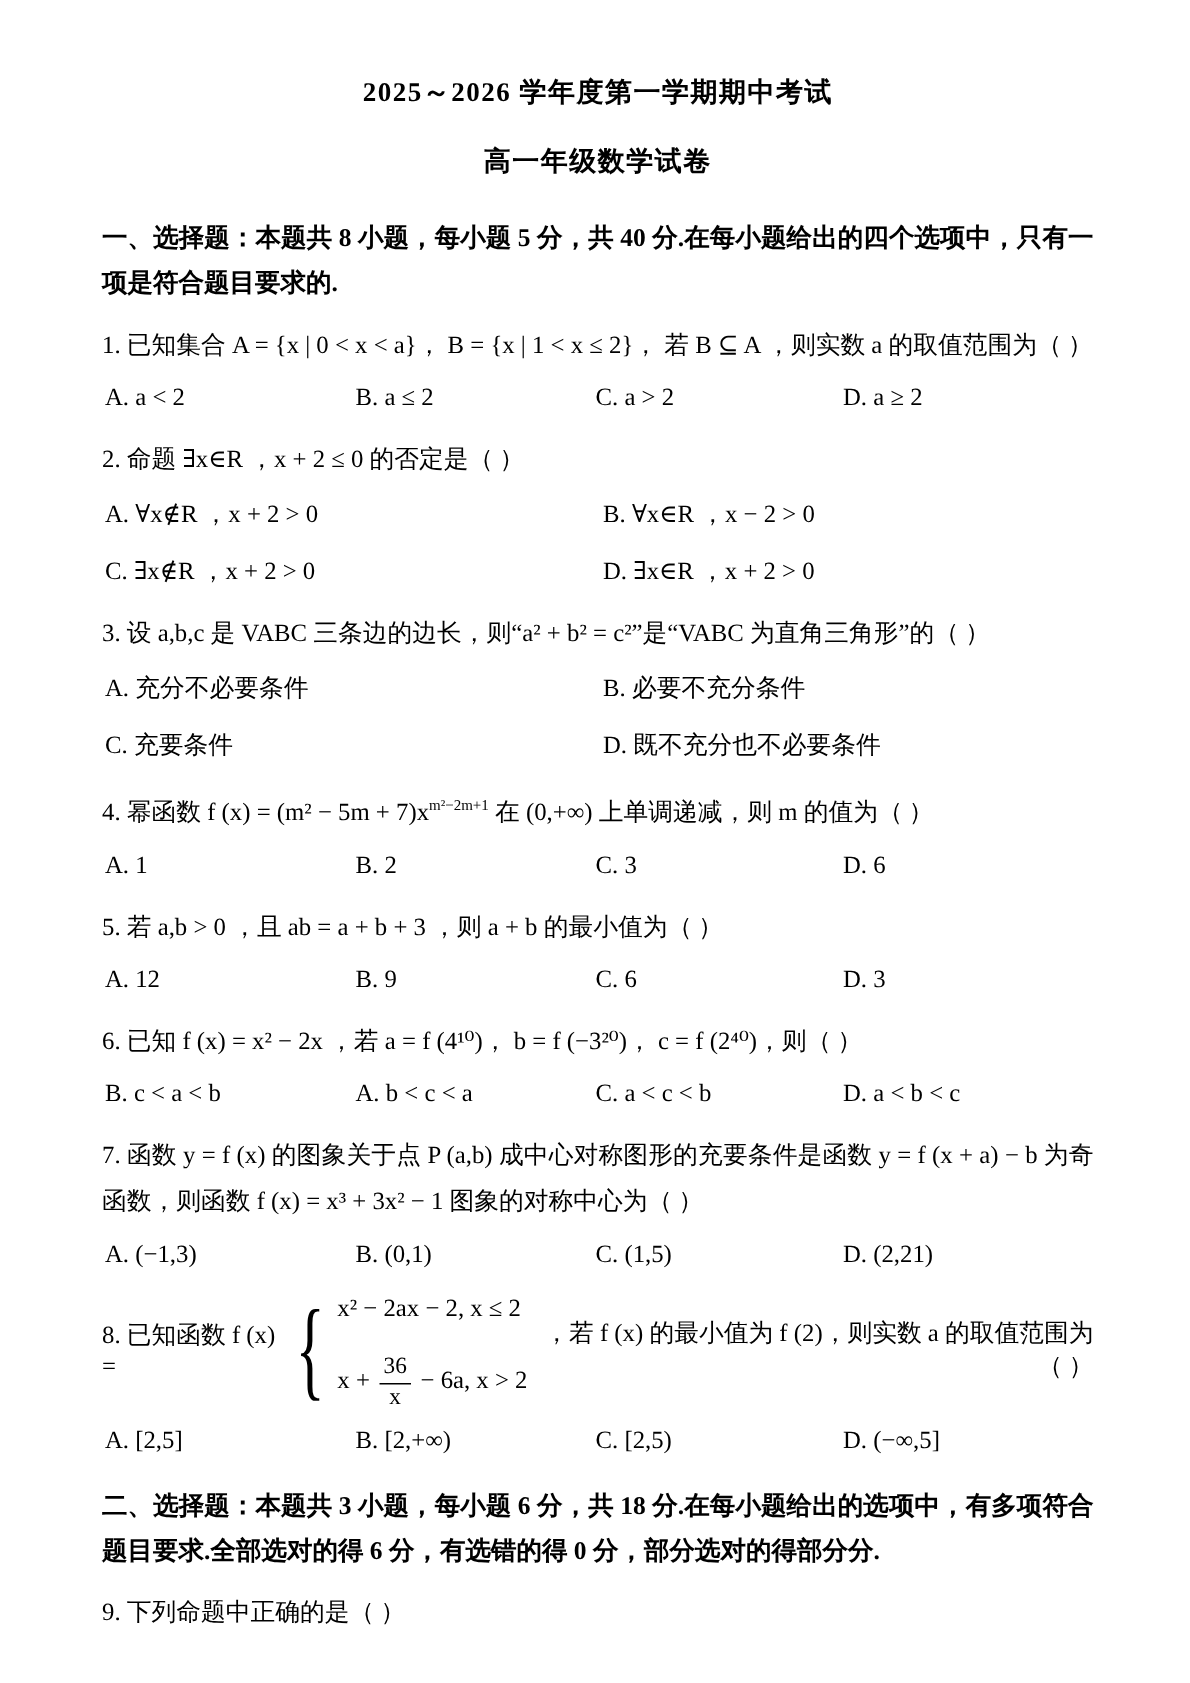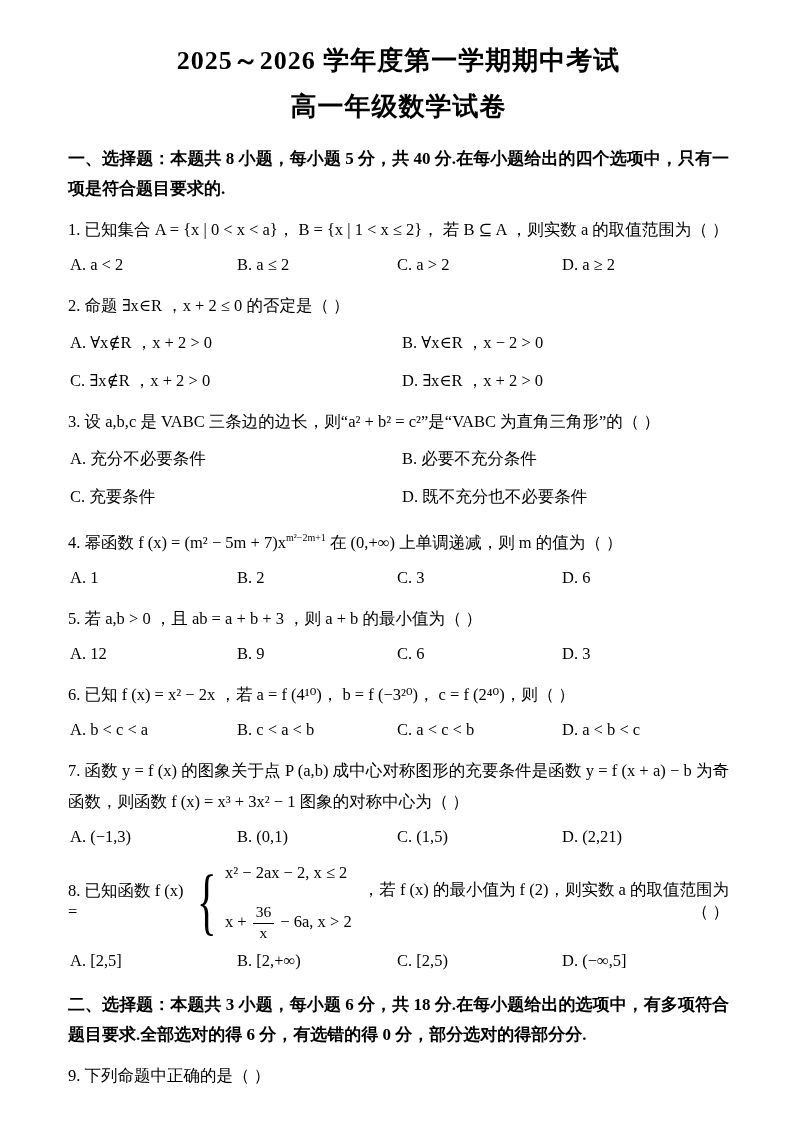--- a/index.html
+++ b/index.html
@@ -4,21 +4,21 @@
 <style>
   html,body{margin:0;padding:0;}
   body{
     width:793px;height:1122px;overflow:hidden;
     background:#ffffff;color:#000000;
     font-family:"Liberation Serif","DejaVu Serif",serif;
     font-size:16.5px;
   }
   .page{padding:48px 64px 0 68px;}
   .title{
-    text-align:center;font-weight:bold;font-size:26px;
+    text-align:center;font-weight:bold;font-size:18px;
     margin:0 0 20px 0;line-height:26px;letter-spacing:1px;
   }
   .title.sub{margin-bottom:24px;}
   .sec-heading{
     font-weight:bold;font-size:17px;line-height:30px;
     margin:0 0 10px 0;text-align:justify;font-family:Liberation Serif, serif;
   }
   .q{margin:0 0 12px 0;}
   .stem{margin:0;line-height:31px;text-align:justify;}
   .opts4{
@@ -104,22 +104,22 @@
       <span class="opt">A. 12</span>
       <span class="opt">B. 9</span>
       <span class="opt">C. 6</span>
       <span class="opt">D. 3</span>
     </div>
   </div>
 
   <div class="q">
     <p class="stem">6. 已知 f (x) = x² − 2x ，若 a = f (4¹⁰)， b = f (−3²⁰)， c = f (2⁴⁰)，则（      ）</p>
     <div class="opts4">
+      <span class="opt">B. c &lt; a &lt; b</span>
       <span class="opt">A. b &lt; c &lt; a</span>
-      <span class="opt">B. c &lt; a &lt; b</span>
       <span class="opt">C. a &lt; c &lt; b</span>
       <span class="opt">D. a &lt; b &lt; c</span>
     </div>
   </div>
 
   <div class="q">
     <p class="stem">7. 函数 y = f (x) 的图象关于点 P (a,b) 成中心对称图形的充要条件是函数 y = f (x + a) − b 为奇函数，则函数 f (x) = x³ + 3x² − 1 图象的对称中心为（      ）</p>
     <div class="opts4">
       <span class="opt">A. (−1,3)</span>
       <span class="opt">B. (0,1)</span>

